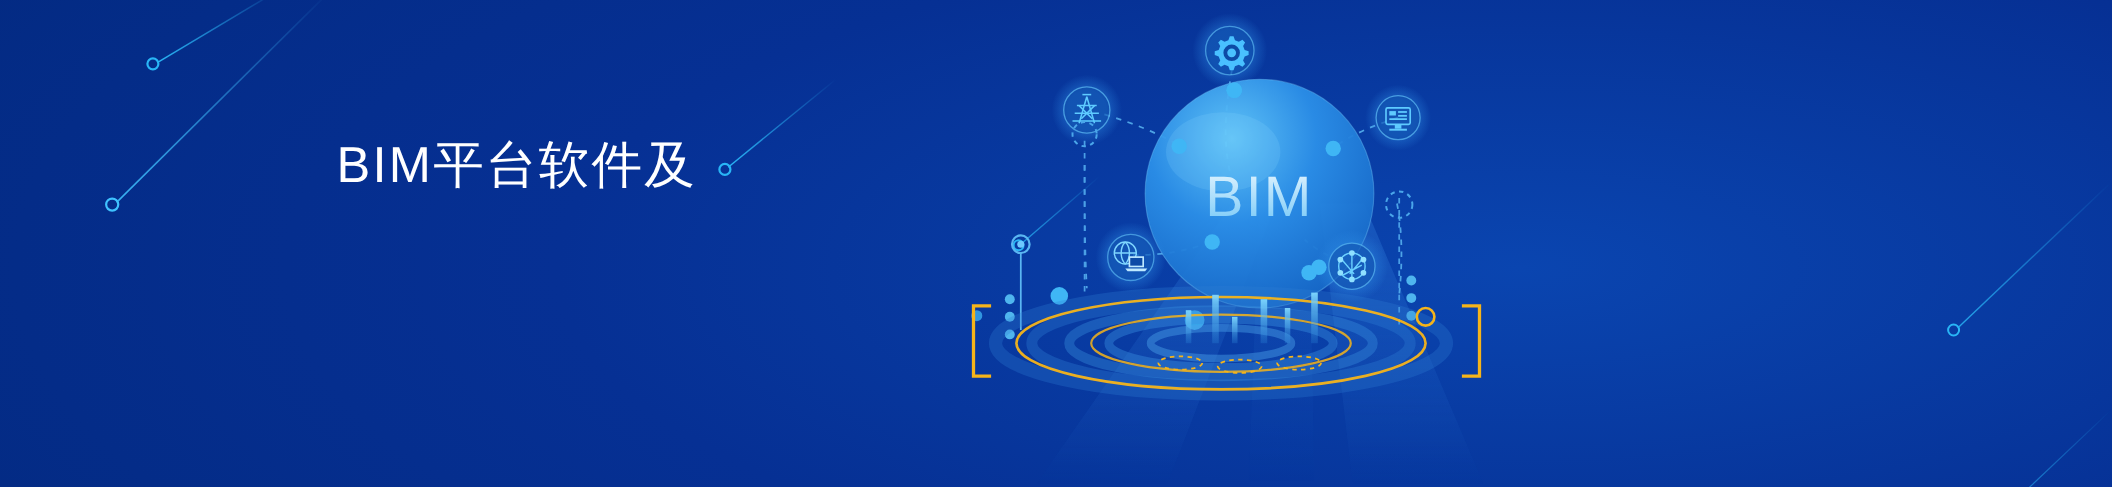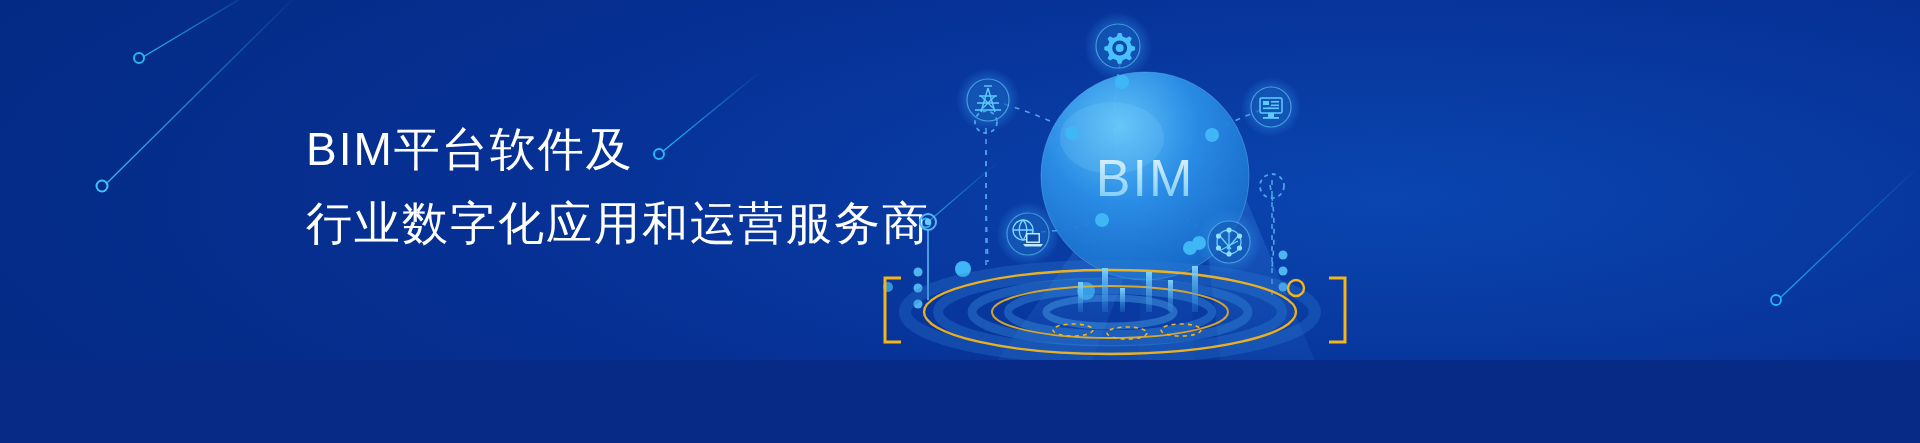--- a/index.html
+++ b/index.html
@@ -1,18 +1,18 @@
 <!DOCTYPE html>
 <html><head>
 <meta charset="utf-8">
 <style>
   html,body{margin:0;padding:0;background:#062a85;}
   body{font-family:"Liberation Sans","DejaVu Sans",sans-serif;}
   .banner{
-    position:relative;width:1920px;height:360px;overflow:hidden;
+    position:relative;width:1920px;height:443px;overflow:hidden;
     background:radial-gradient(120% 180% at 72% 55%, #0a45b0 0%, #063094 38%, #032a82 70%, #02226e 100%);
   }
   .bg-svg,.art-svg{position:absolute;left:0;top:0;width:1920px;height:443px;}
   .headline{
     position:absolute;left:306px;top:112px;width:640px;
     color:#ffffff;font-size:46px;line-height:74px;letter-spacing:2px;font-weight:400;
   }
   .headline .ln{display:block;white-space:nowrap;}
 </style>
 </head>
@@ -77,21 +77,20 @@
       <line x1="1780" y1="298" x2="1920" y2="165" stroke="url(#meteor)" stroke-width="1.3" opacity=".85"></line>
       <circle cx="1776" cy="300" r="5" fill="none" stroke="#29b6f6" stroke-width="1.8"></circle>
     </g>
     <g>
       <line x1="1845" y1="443" x2="1920" y2="372" stroke="url(#meteor)" stroke-width="1.1" opacity=".55"></line>
     </g>
   </svg>
 
   <div class="headline">
     <span class="ln">BIM平台软件及</span>
-    <span class="ln">行业数字化应用和运营服务商</span>
   </div>
 
   <svg class="art-svg" viewBox="0 0 1920 443" xmlns="http://www.w3.org/2000/svg">
 
     <g opacity=".75">
       <polygon points="1120,185 1160,185 1060,443 940,443" fill="url(#beam)"></polygon>
       <polygon points="1200,185 1240,185 1350,443 1230,443" fill="url(#beam)"></polygon>
       <polygon points="1145,180 1190,180 1195,443 1135,443" fill="url(#beam)" opacity=".5"></polygon>
     </g>
 

